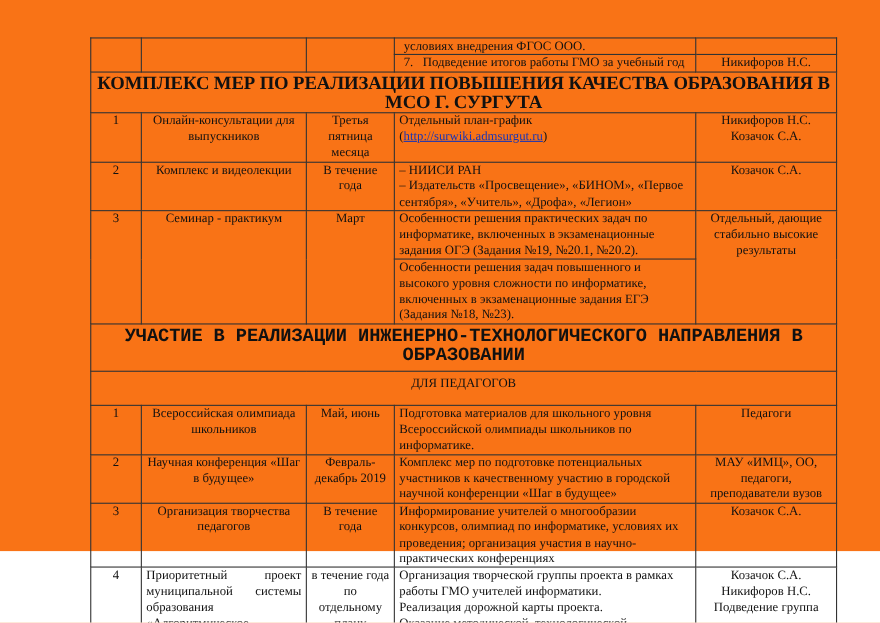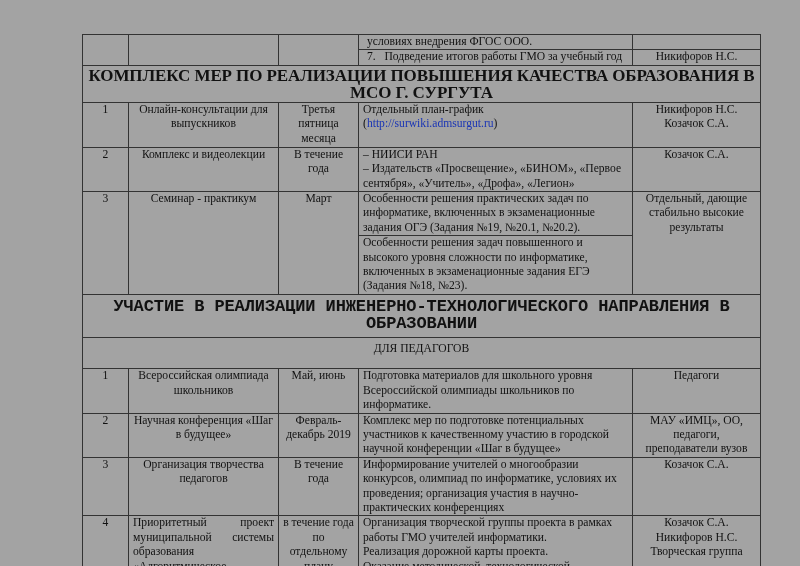--- a/index.html
+++ b/index.html
@@ -1,27 +1,27 @@
 <!DOCTYPE html>
 <html><head>
 <meta charset="utf-8">
 <style>
   html, body { margin: 0; padding: 0; background: #ffffff; }
   body { width: 800px; height: 566px; position: relative; overflow: hidden;
          font-family: "Liberation Serif", "DejaVu Serif", serif; color: #111; }
-  .page { position: absolute; left: 0; top: 0; width: 800px; height: 566px; background: #a3a3a3; }
+  .page { position: absolute; left: 0; top: 0; width: 800px; height: 501px; background: #f97316; }
   table.doc { position: absolute; left: 82px; top: 34px; width: 678px;
               border-collapse: collapse; table-layout: fixed; font-size: 11.6px; line-height: 14.4px; }
   table.doc td { border: 1px solid #333; padding: 0 4px; vertical-align: top; }
   table.doc { border: 1.5px solid #333; }
   .c { text-align: center; }
   .j { text-align: justify; text-align-last: justify; }
   .section { font-weight: bold; font-size: 17px; text-align: center; padding: 1px 2px 1px 2px !important; line-height: 17px; letter-spacing: -0.1px; }
   .subsection { font-size: 11.6px; padding: 4px 3px 12px 3px !important; text-align: center; }
-  a.link { color: #1a35b5; }
+  a.link { color: #1a35b5; text-decoration: underline; }
   .bullet-line { display: block; }
   .numitem { padding-left: 8px !important; }
 </style>
 </head>
 <body>
 
 <div class="page">
 <table class="doc">
   <colgroup>
     <col style="width:46px">
@@ -123,18 +123,18 @@
     </td>
     <td class="c">в течение года по отдельному плану</td>
     <td>
       <div>Организация творческой группы проекта в рамках работы ГМО учителей информатики.</div>
       <div>Реализация дорожной карты проекта.</div>
       <div>Оказание методической, технологической, информационной, консультационной поддержки через систему работы в рамках сетевого сотрудничества (НИИСИ РАН).</div>
     </td>
     <td class="c">
       <span>Козачок С.А.</span><br>
       <span>Никифоров Н.С.</span><br>
-      <span>Творческая группа</span>
+      <span>Подведение группа</span>
     </td>
   </tr>
 </tbody>
     </table>
 </div>
 
 </body></html>

